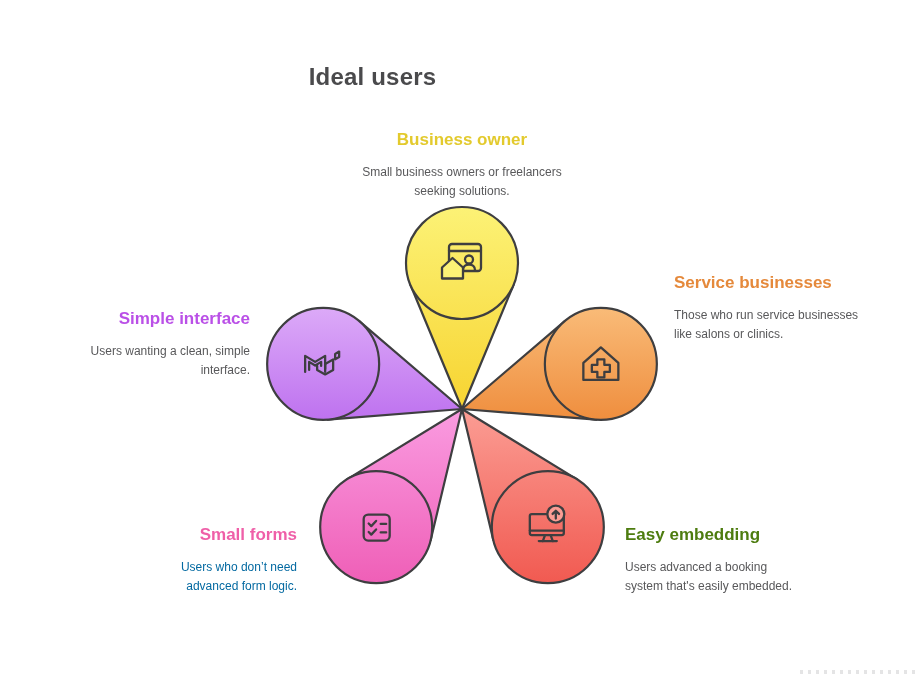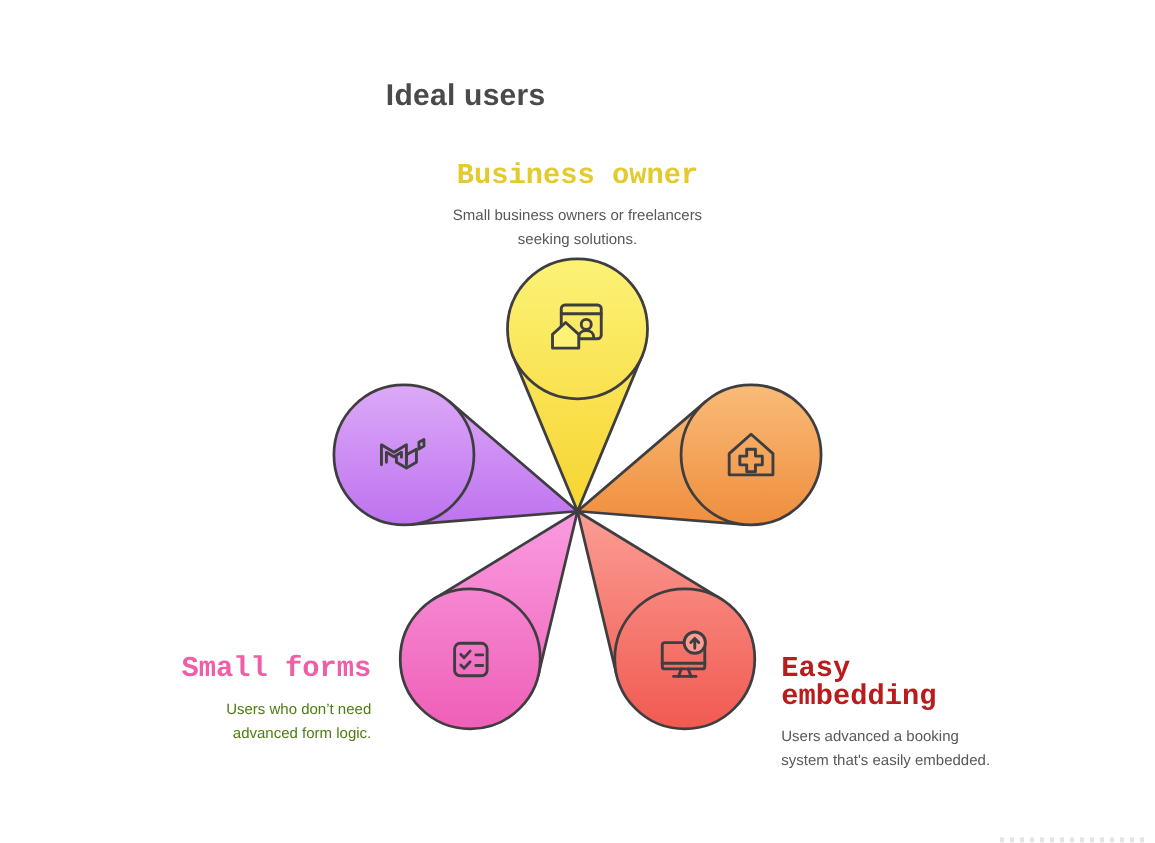--- a/index.html
+++ b/index.html
@@ -9,21 +9,21 @@
     font-family:"Liberation Sans","DejaVu Sans",sans-serif;
   }
   #stage{position:absolute;inset:0;}
   #flower{position:absolute;left:0;top:0;}
   .page-title{
     position:absolute;top:47px;left:0;width:745px;
     text-align:center;font-size:24px;font-weight:bold;
     letter-spacing:.2px;
   }
   .petal-block{position:absolute;}
-  .petal-label{font-size:23px;font-weight:bold;line-height:22px;margin:0;font-family:Liberation Mono, monospace;}
+  .petal-label{font-size:17px;font-weight:bold;line-height:22px;margin:0;}
   .petal-desc{font-size:12px;line-height:18.5px;margin:12px 0 0 0;}
   .align-center{text-align:center;}
   .align-left{text-align:left;}
   .align-right{text-align:right;}
   #block-business{left:312px;top:129px;width:300px;}
   #block-business .petal-desc{width:232px;margin-left:auto;margin-right:auto;}
   #block-service{left:674px;top:272px;width:190px;}
   #block-interface{left:30px;top:308px;width:220px;}
   #block-interface .petal-desc{width:212px;margin-left:auto;}
   #block-forms{right:627px;top:524px;width:180px;}
@@ -119,26 +119,34 @@
       </g>
     </svg>
 
   <h1 class="page-title" style="color: rgb(74, 74, 76);">Ideal users</h1>
 
   <div class="petal-block align-center" id="block-business">
     <h2 class="petal-label" style="color: rgb(227, 202, 45);">Business owner</h2>
     <p class="petal-desc" style="color: rgb(88, 88, 90);">Small business owners or freelancers seeking solutions.</p>
   </div>
 
+  <div class="petal-block align-left" id="block-service">
+    <h2 class="petal-label" style="color: rgb(229, 137, 59);">Service businesses</h2>
+    <p class="petal-desc" style="color: rgb(88, 88, 90);">Those who run service businesses like salons or clinics.</p>
+  </div>
 
+  <div class="petal-block align-right" id="block-interface">
+    <h2 class="petal-label" style="color: rgb(186, 80, 231);">Simple interface</h2>
+    <p class="petal-desc" style="color: rgb(88, 88, 90);">Users wanting a clean, simple interface.</p>
+  </div>
 
   <div class="petal-block align-right" id="block-forms">
     <h2 class="petal-label" style="color: rgb(239, 95, 168);">Small forms</h2>
-    <p class="petal-desc" style="color: #4d7c0f;">Users who don’t need advanced form logic.</p>
+    <p class="petal-desc" style="color: #0369a1;">Users who don’t need advanced form logic.</p>
   </div>
 
   <div class="petal-block align-left" id="block-embedding">
-    <h2 class="petal-label" style="color: #b91c1c;">Easy embedding</h2>
+    <h2 class="petal-label" style="color: #4d7c0f;">Easy embedding</h2>
     <p class="petal-desc" style="color: rgb(88, 88, 90);">Users advanced a booking system that's easily embedded.</p>
   </div>
 
   <div class="watermark"></div>
 </div>
 
 </body></html>

